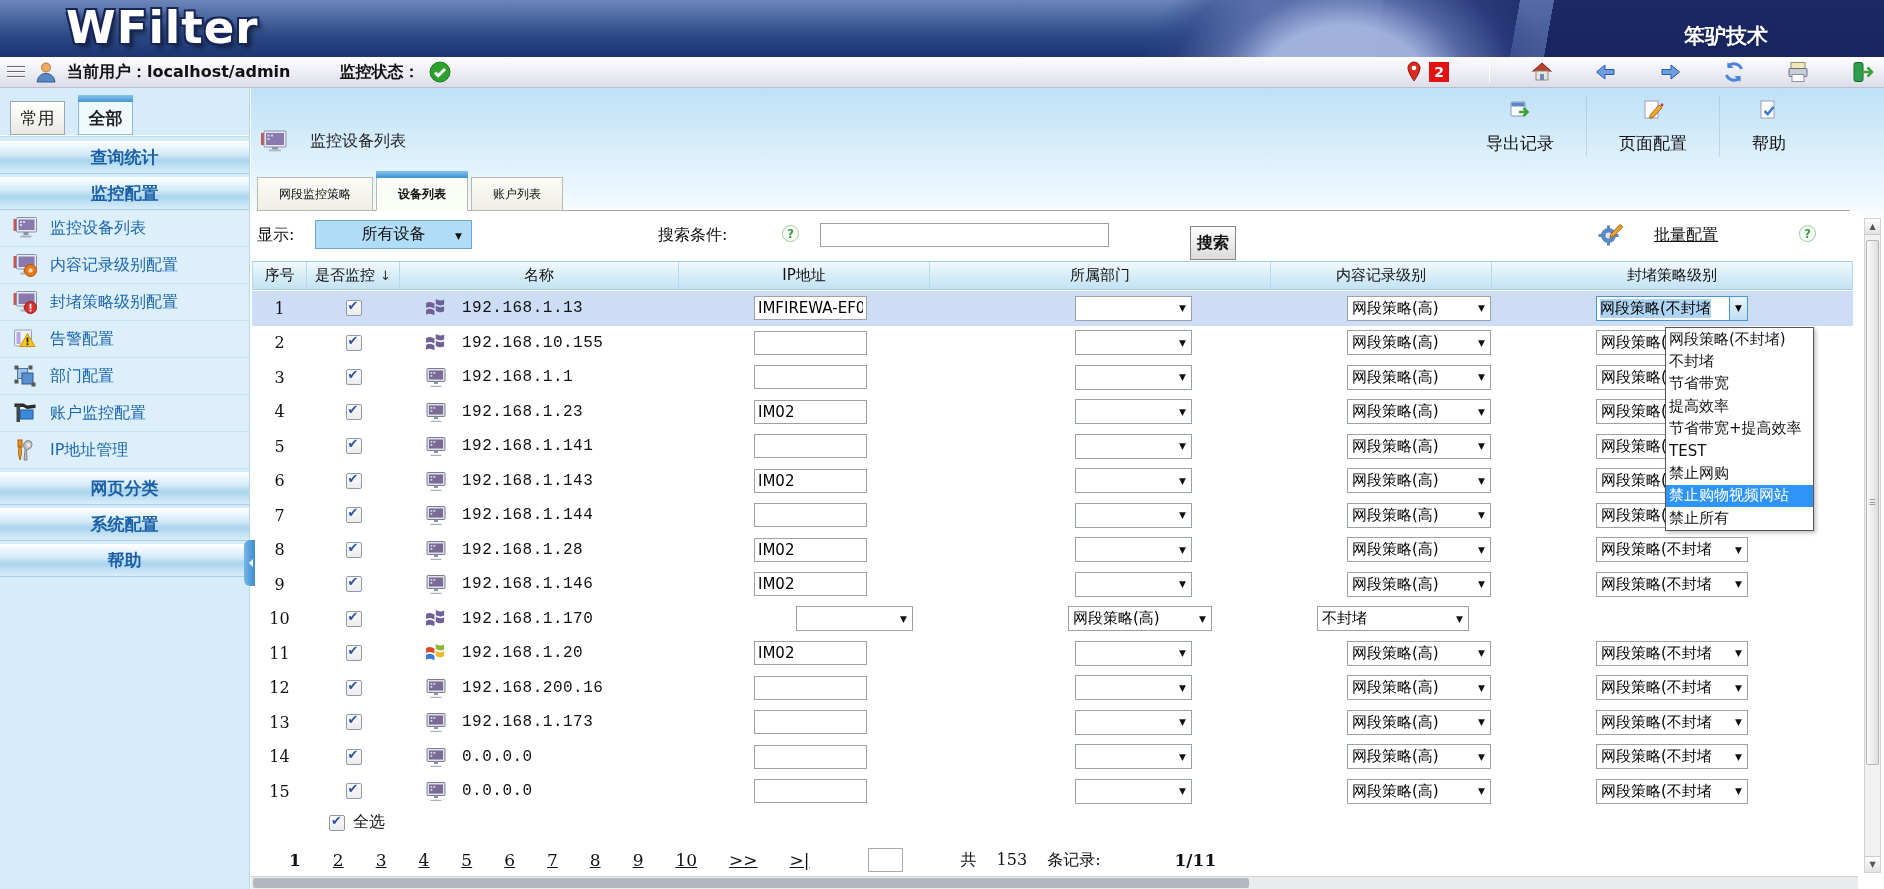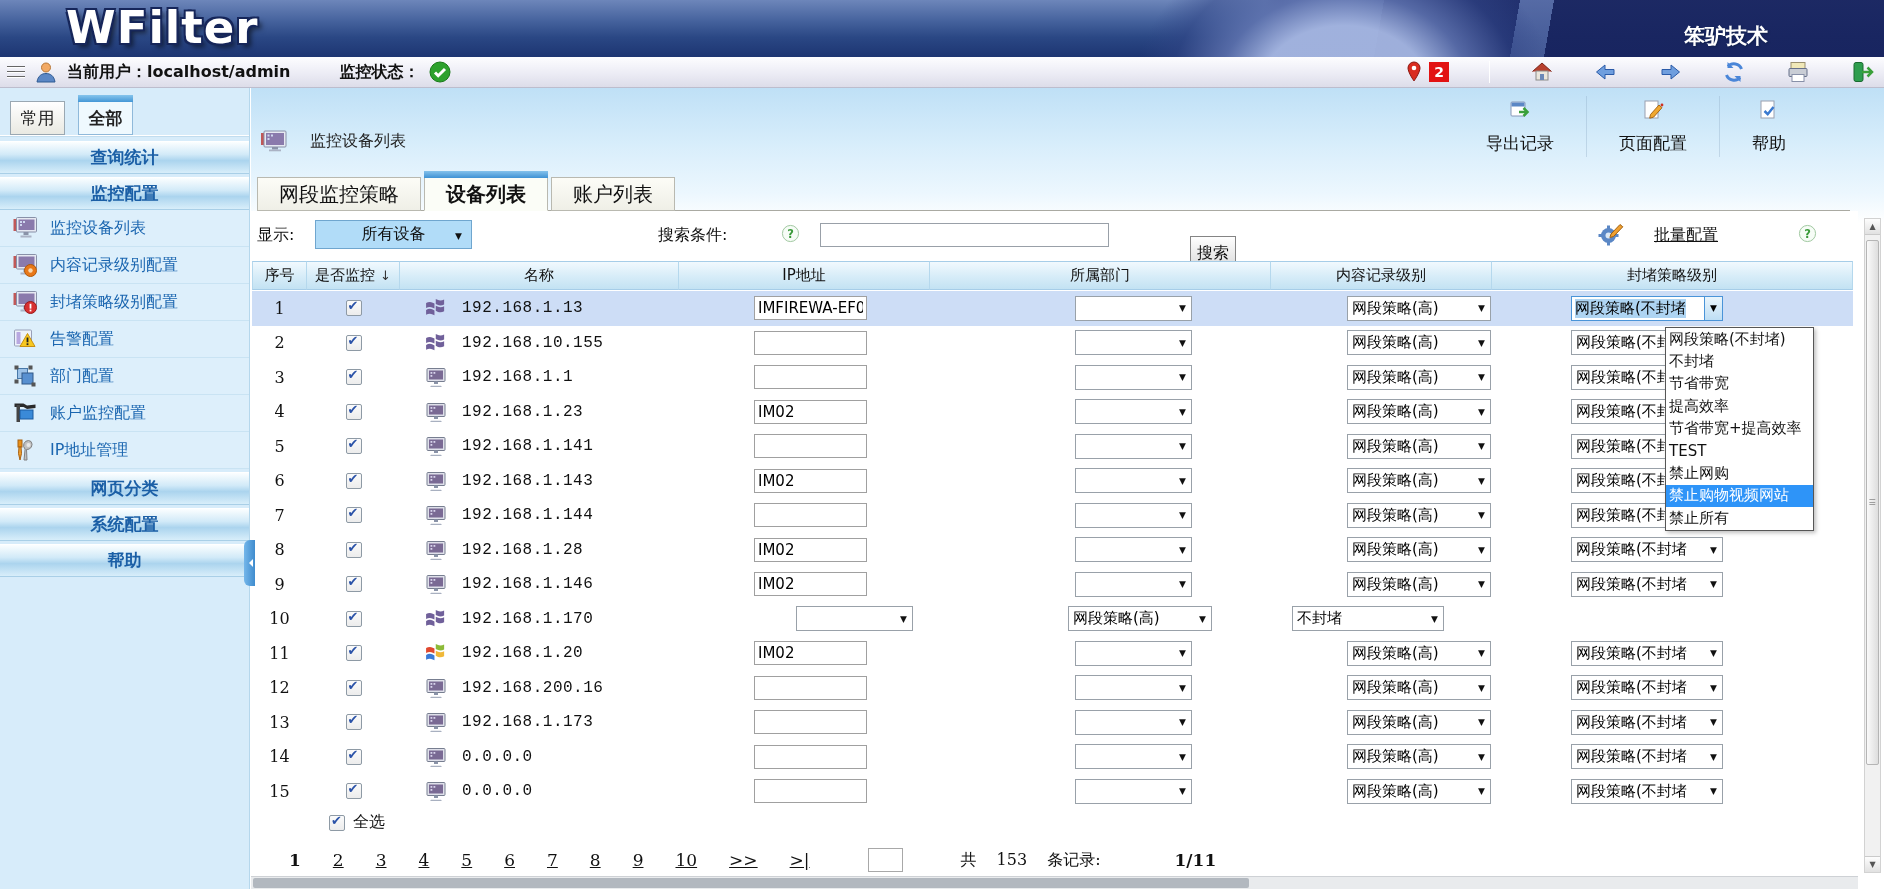--- a/index.html
+++ b/index.html
@@ -60,42 +60,42 @@
     background:linear-gradient(180deg,#bfe0f6 0px,#d7edfb 55px,#ecf7fe 105px,#ffffff 135px); }
   .actions { position:absolute; top:8px; right:66px; display:flex; align-items:center; font-size:17px; color:#111; }
   .action { display:flex; align-items:center; gap:10px; padding:2px 32px;flex-direction:column; }
   .action + .action { border-left:1px solid rgba(140,170,195,.35); }
   .act-ic { width:24px; height:24px; }
   .page-title { position:absolute; top:42px; left:9px; display:flex; align-items:center; gap:22px; font-size:16px; color:#222; }
   .title-ic { width:28px; height:22px; }
 
   .page-tabs { position:absolute; top:84px; left:6px; right:34px; height:39px; display:flex; align-items:flex-end; gap:3px; border-bottom:1px solid #aaaaa2; }
   .page-tab { height:34px; padding:12px 21px; display:flex; align-items:center; margin-bottom:-1px;
-    background:linear-gradient(#fcfcf7,#efefe7); border:1px solid #b9b9b0; font-size:20px; color:#111; }
+    background:linear-gradient(#fcfcf7,#efefe7); border:1px solid #b9b9b0; font-size:12px; color:#111; }
   .page-tab.active { background:#fbfdf7; border-bottom:1px solid #fbfdf7; font-weight:bold; position:relative; }
   .page-tab.active::before { content:""; position:absolute; top:-7px; left:-1px; right:-1px; height:7px;
     background:linear-gradient(#84c2ec,#3f92d4); }
 
   .panel { position:absolute; left:0; top:123px; right:26px; bottom:14px; background:#fff; }
 
   
   .filter-row { position:absolute; top:9px; left:6px; right:4px; height:30px; font-size:16px; color:#111; }
   .fl { position:absolute; top:5px; }
   .lbl-display { left:0; }
   .sel { position:relative; background:#fff; border:1px solid #99a1a9; display:flex; align-items:center;
     font-size:15px; padding:0 4px; cursor:default; }
   .sel .arr { margin-left:auto; font-size:9px; color:#111; padding-right:1px; }
   .sel-display { position:absolute; left:58px; top:0; width:157px; height:29px; background:#b1dcf8; border-color:#6fa6cf; justify-content:center; font-size:16px; }
   .sel-display .arr { position:absolute; right:8px; top:10px; margin:0; }
   .lbl-search { left:401px; }
   .qmark { position:absolute; width:19px; height:19px; }
   .q1 { left:524px; top:4px; }
   .search-input { position:absolute; left:563px; top:3px; width:289px; height:24px; border:1px solid #99a0a8; font-size:14px; padding:0 4px; }
-  .search-btn { position:absolute; left:933px; top:16px; width:46px; height:34px; font-size:16px; color:#111;
-    background:linear-gradient(#fefefe,#dadada); border:1px solid #848484; font-family:inherit; }
+  .search-btn { position:absolute; left:933px; top:6px; width:46px; height:34px; font-size:16px; color:#111;
+    background:linear-gradient(#fefefe,#dadada); border:1px solid #848484; font-family:inherit;font-weight:bold; }
   .batch-ic { position:absolute; left:1341px; top:1px; width:26px; height:26px; }
   .batch-link { position:absolute; left:1397px; top:5px; text-decoration:underline; color:#111; cursor:pointer; }
   .q2 { left:1541px; top:4px; }
 
   
   .thead { position:absolute; top:50px; left:1px; display:flex; height:29px; }
   .th { display:flex; align-items:center; justify-content:center; gap:5px; font-size:15px; color:#111;
     background:linear-gradient(180deg,#f1f9fe,#d6ecf8 55%,#c3e2f3);
     border-top:1px solid #a6cde8; border-bottom:1px solid #a6cde8; border-right:1px solid #b5d8ed; }
   .th:first-child { border-left:1px solid #b5d8ed; }
@@ -113,21 +113,21 @@
   .chk.checked::after { content:"\2714"; position:absolute; left:1px; top:-3px; font-size:13px; color:#2a52a8; }
   .c-ip { padding-left:25px; gap:15px; }
   .os-ic { width:22px; height:20px; flex:0 0 22px; }
   .ip { font-size:16px; font-family:Liberation Mono, monospace; color:#111; letter-spacing:.5px; }
   .c-name { padding-left:103px; }
   .name-input { width:113px; height:24px; border:1px solid #a0a0a0; font-size:15px; padding:0 3px; font-family:inherit; }
   .c-dept { padding-left:145px; }
   .sel-dept { width:117px; height:25px; }
   .c-content { padding-left:76px; }
   .sel-content { width:144px; height:25px; }
-  .c-block { padding-left:79px; }
+  .c-block { padding-left:104px; }
   .sel-block { width:152px; height:25px; }
   .sel-label { white-space:nowrap; overflow:hidden; }
   .sel.open { border-color:#4a94d8; padding:0; padding-left:3px; }
   .sel.open .sel-label { background:#aed4f2; }
   .sel.open .arrbox { margin-left:auto; width:18px; height:100%; display:flex; align-items:center; justify-content:center;
     font-size:9px; background:linear-gradient(#eaf5fc,#bedef4); border-left:1px solid #4a94d8; }
 
   
   .dropdown { position:absolute; left:1414px; top:116px; width:149px; background:#fff; border:1px solid #565656;
     box-shadow:2px 2px 4px rgba(0,0,0,.25); z-index:40; }

